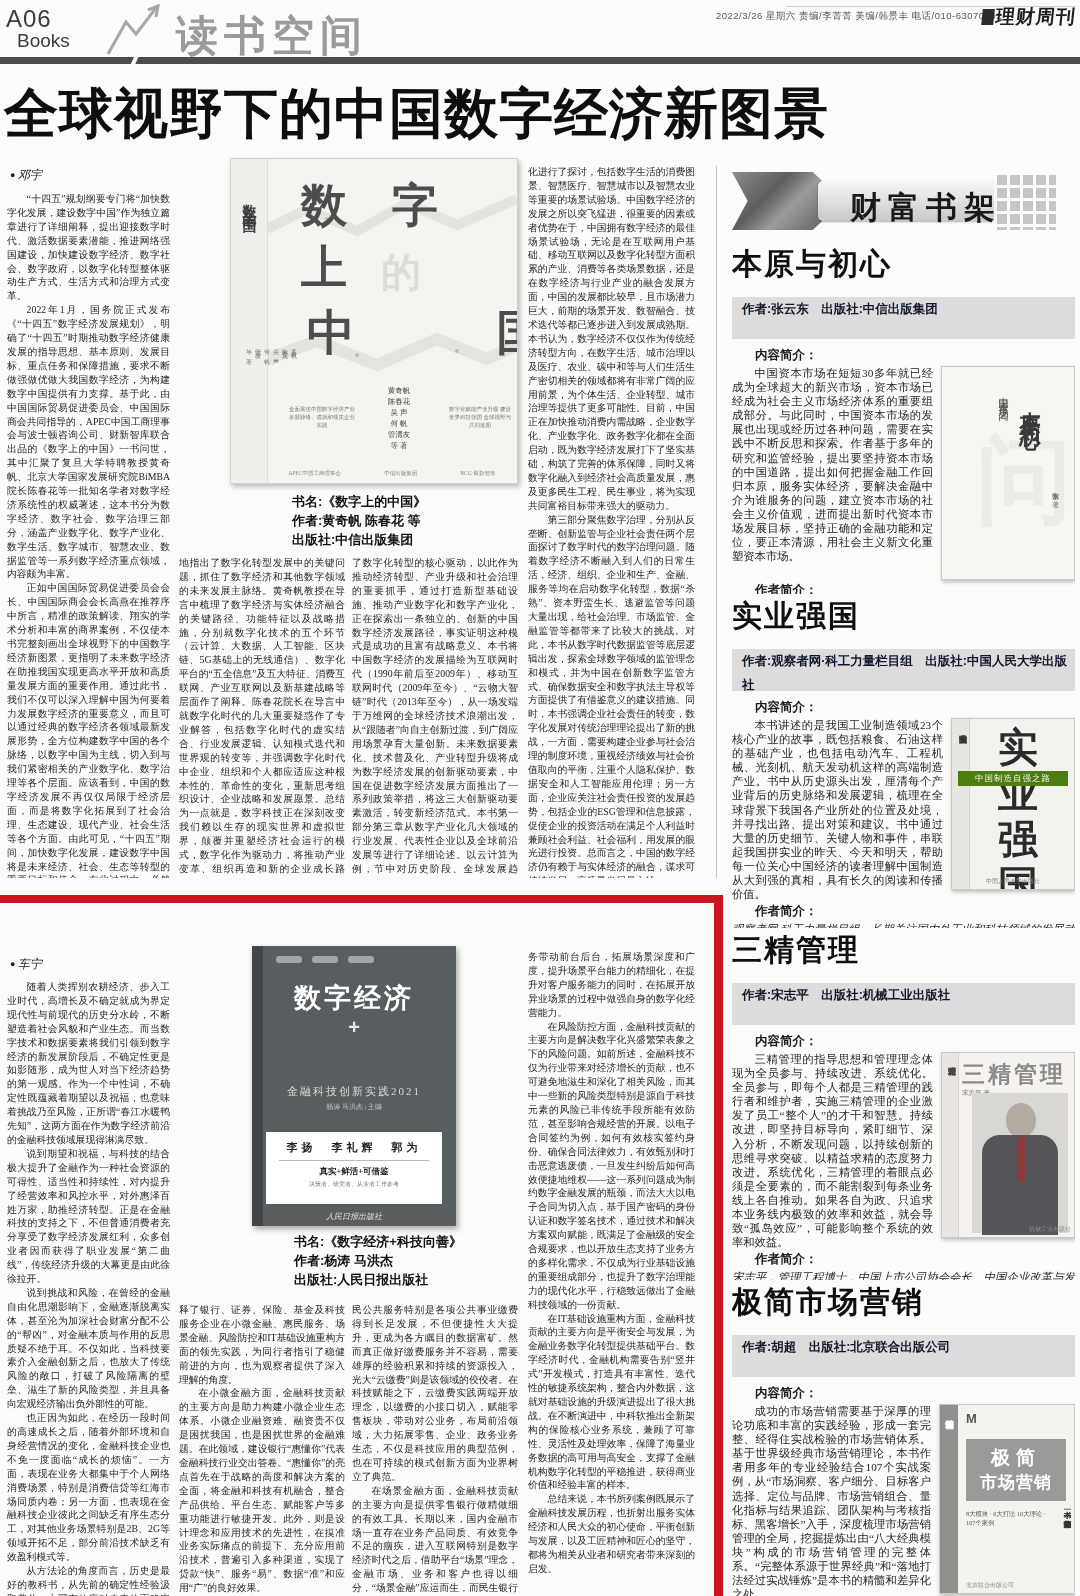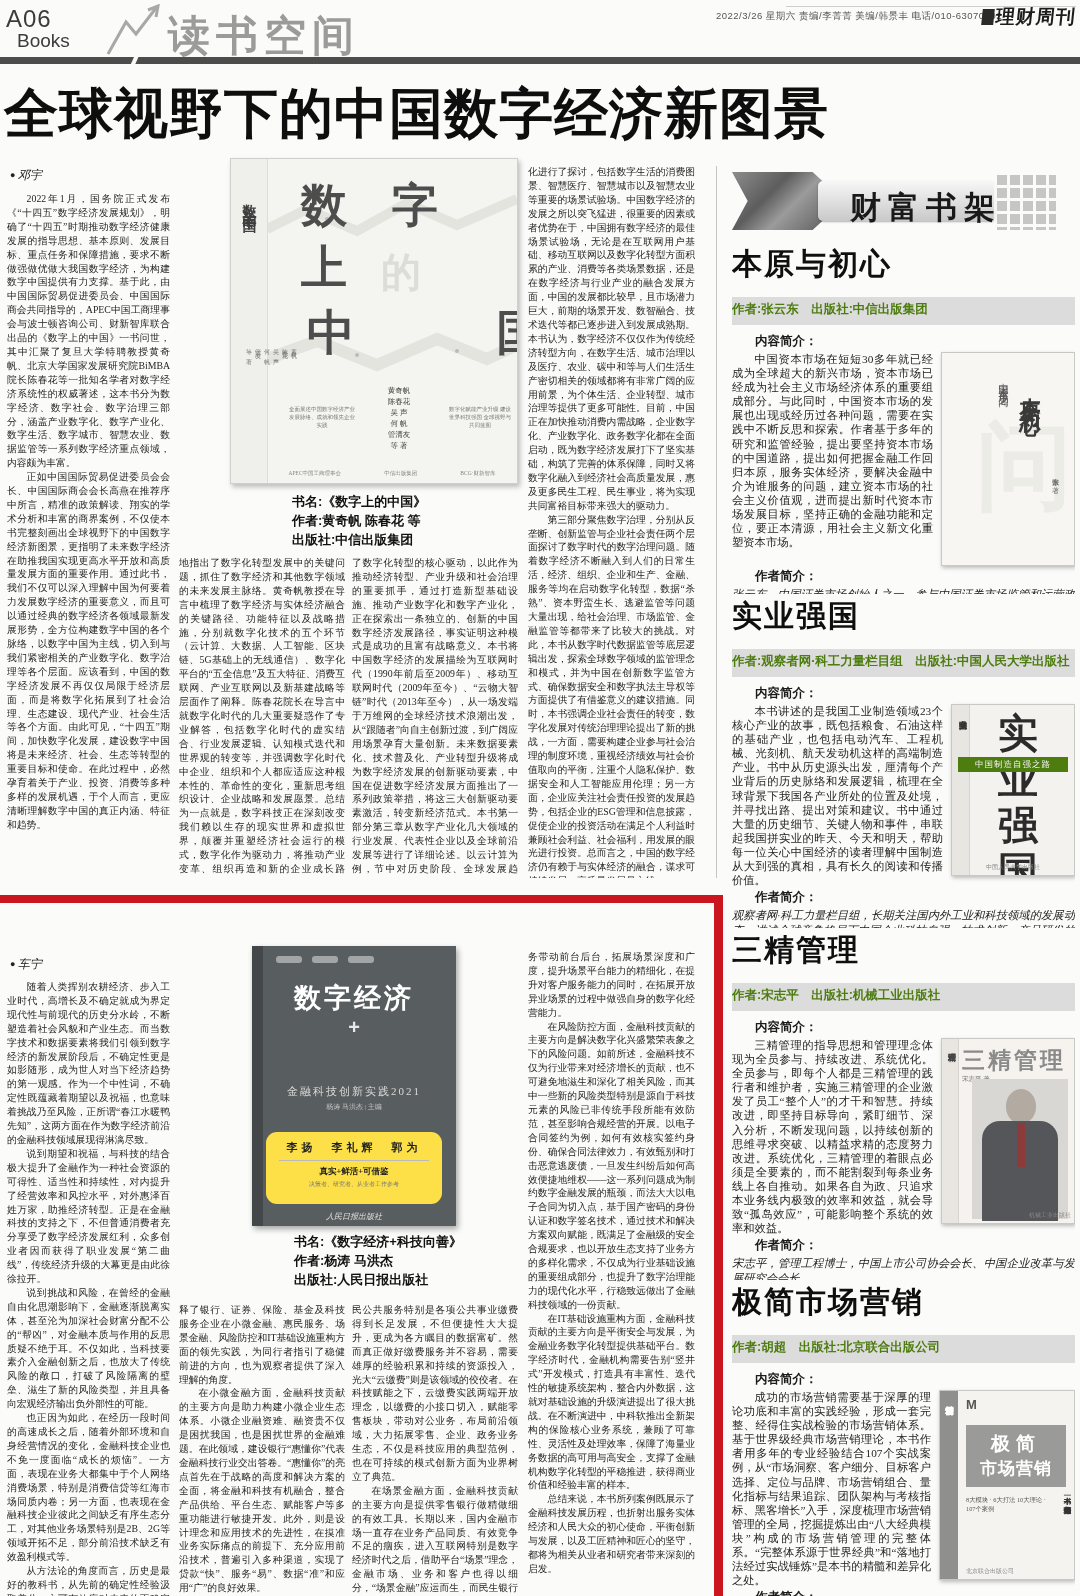--- a/index.html
+++ b/index.html
@@ -5,21 +5,21 @@
   html,body{margin:0;padding:0;background:#dcdcdc;}
   .page{position:relative;width:1080px;height:1596px;margin:0 auto;background:#fbfbfa;
         font-family:"Liberation Serif","DejaVu Serif",serif;color:#1c1c1c;overflow:hidden;}
   .abs{position:absolute;}
   .hei{font-family:"Liberation Sans","DejaVu Sans",sans-serif;}
 
   
   .page-code{left:6px;top:6px;color:#3c3c3c;line-height:1.05;}
   .page-code .code{font-size:24px;letter-spacing:1px;}
   .page-code .en{font-size:19px;margin-left:11px;}
-  .section-cn{left:168px;top:8px;font-size:42px;font-weight:700;color:#9b9b9b;letter-spacing:6px;}
+  .section-cn{left:176px;top:8px;font-size:42px;font-weight:700;color:#9b9b9b;letter-spacing:6px;}
   .dateline{right:78px;top:10px;font-size:9.5px;color:#555;letter-spacing:.5px;}
   .masthead{right:4px;top:4px;font-size:19px;font-weight:900;color:#1d1d1d;transform:skewX(-6deg);letter-spacing:1px;}
   .masthead .seal{display:inline-block;width:12px;height:16px;background:#2a2a2a;vertical-align:-2px;margin-right:2px;}
   .hdr-rule{right:4px;top:6px;width:290px;height:1px;background:#cfcfcf;}
   .hdr-bar{left:0;top:57px;width:1080px;height:7px;background:#4c4c4c;}
   .hdr-bar-gap{left:132px;top:55px;width:4px;height:14px;background:#fbfbfa;transform:rotate(24deg);}
 
   
   .headline{font-family:"Liberation Sans","DejaVu Sans",sans-serif;font-weight:900;color:#0e0e0e;white-space:nowrap;}
   .headline1{left:4px;top:78px;font-size:54px;letter-spacing:1px;}
@@ -56,21 +56,21 @@
   .cover2{left:252px;top:946px;width:204px;height:280px;background:#585d60;box-shadow:2px 3px 6px rgba(0,0,0,.35);overflow:hidden;}
   .cover2 .spine2{position:absolute;left:0;top:0;width:11px;height:100%;background:#43474a;}
   .cover2 .logorow{position:absolute;left:24px;top:10px;display:flex;gap:10px;}
   .cover2 .logorow span{display:inline-block;width:26px;height:7px;background:rgba(255,255,255,.45);border-radius:3px;}
   .cover2 .bt1{position:absolute;left:0;width:100%;text-align:center;color:#fff;font-weight:900;font-family:"Liberation Sans",sans-serif;}
   .cover2 .l1{top:34px;font-size:27px;letter-spacing:3px;}
   .cover2 .plus{top:70px;font-size:20px;color:#e8e8e8;}
   .cover2 .l2{top:96px;font-size:27px;letter-spacing:3px;}
   .cover2 .sub{position:absolute;left:0;top:138px;width:100%;text-align:center;font-size:11px;color:#d9d9d6;letter-spacing:2px;}
   .cover2 .eds{position:absolute;left:0;top:156px;width:100%;text-align:center;font-size:7px;color:#c4c4c1;}
-  .cover2 .band{position:absolute;left:14px;top:186px;width:176px;height:64px;background:#fde047;border-radius:11px;padding-top:8px;}
+  .cover2 .band{position:absolute;left:14px;top:186px;width:176px;height:64px;background:#ffffff;border-radius:0;padding-top:8px;}
   .cover2 .names{text-align:center;font-size:11px;font-weight:900;letter-spacing:4px;color:#222;}
   .cover2 .bandline{width:150px;height:1px;background:#bbb;margin:5px auto;}
   .cover2 .tagl{text-align:center;font-size:8.5px;font-weight:900;color:#1e1e1e;}
   .cover2 .tagn{text-align:center;font-size:6px;color:#777;margin-top:2px;}
   .cover2 .press{position:absolute;left:0;bottom:4px;width:100%;text-align:center;font-size:8px;font-style:italic;color:#e0e0dd;}
 
   
   .caption{font-family:"Liberation Sans","DejaVu Sans",sans-serif;font-weight:700;font-size:13px;line-height:19px;color:#111;}
 
   
@@ -80,22 +80,22 @@
     clip-path:polygon(0 0,72% 0,100% 50%,72% 100%,0 100%,14% 50%);}
   .badge .bandg{position:absolute;left:86px;top:9px;width:178px;height:40px;border-radius:5px;
     background:linear-gradient(#f7f7f7,#c9c9c9);box-shadow:0 1px 2px rgba(0,0,0,.3);}
   .badge .btxt{position:absolute;left:118px;top:15px;font-size:31px;font-weight:900;letter-spacing:7px;color:#191919;}
   .badge .px{position:absolute;left:262px;top:0px;width:62px;height:58px;background-color:#b9b9b9;
     background-image:linear-gradient(90deg,#fbfbfa 3px,transparent 3px),linear-gradient(#fbfbfa 3px,transparent 3px);
     background-size:13px 13px;opacity:.8;}
 
   .sb-sec{position:absolute;left:732px;width:343px;overflow:hidden;}
   .sb-title{font-family:"Liberation Sans","DejaVu Sans",sans-serif;font-weight:900;font-size:30px;color:#0f0f0f;margin:0 0 12px 0;letter-spacing:2px;}
-  .sb-meta{background:#dcdcdc;height:28px;line-height:24px;font-size:12.5px;font-weight:700;
-           font-family:"Liberation Sans",sans-serif;color:#4d7c0f;margin-bottom:8px;}
+  .sb-meta{background:#dcdcdc;height:42px;line-height:24px;padding-left:10px;font-size:12.5px;font-weight:700;
+           font-family:"Liberation Sans",sans-serif;color:#0f172a;margin-bottom:8px;}
   .sb-label{font-size:12.5px;font-weight:700;font-family:"Liberation Sans",sans-serif;margin:2px 0 2px 0;padding-left:23px;}
   .sb-flex{display:flex;}
   .sb-intro{flex:1;text-align:justify;font-size:11.3px;line-height:14.1px;color:#242424;}
   .sb-intro p{margin:0;text-indent:2em;}
   .sb-bio{font-size:11.3px;line-height:15px;font-style:italic;color:#222;text-align:justify;}
   .sb-bio::first-line{}
   .thumb{position:relative;flex-shrink:0;margin-left:8px;border:1px solid #c9c9c4;box-shadow:1px 2px 4px rgba(0,0,0,.25);overflow:hidden;}
 
   
   .th1{width:132px;height:212px;background:#f7f6f2;}
@@ -148,20 +148,21 @@
   <div class="abs hdr-rule"></div>
   <div class="abs dateline hei">2022/3/26  星期六  责编/李菁菁  美编/韩景丰  电话/010-63070492</div>
   <div class="abs masthead"><span class="seal"></span><span>理财周刊</span></div>
   <div class="abs hdr-bar"></div>
   <div class="abs hdr-bar-gap"></div>
 
   <div class="abs headline headline1">全球视野下的中国数字经济新图景</div>
   <div class="abs byline" style="left:10px;top:167px;">邓宇</div>
 
   <div class="col" style="left:7px;top:192px;width:163px;height:686px;">
+      <p>“十四五”规划纲要专门将“加快数字化发展，建设数字中国”作为独立篇章进行了详细阐释，提出迎接数字时代、激活数据要素潜能，推进网络强国建设，加快建设数字经济、数字社会、数字政府，以数字化转型整体驱动生产方式、生活方式和治理方式变革。</p>
       <p>2022年1月，国务院正式发布《“十四五”数字经济发展规划》，明确了“十四五”时期推动数字经济健康发展的指导思想、基本原则、发展目标、重点任务和保障措施，要求不断做强做优做大我国数字经济，为构建数字中国提供有力支撑。基于此，由中国国际贸易促进委员会、中国国际商会共同指导的，APEC中国工商理事会与波士顿咨询公司、财新智库联合出品的《数字上的中国》一书问世，其中汇聚了复旦大学特聘教授黄奇帆、北京大学国家发展研究院BiMBA院长陈春花等一批知名学者对数字经济系统性的权威著述，这本书分为数字经济、数字社会、数字治理三部分，涵盖产业数字化、数字产业化、数字生活、数字城市、智慧农业、数据监管等一系列数字经济重点领域，内容颇为丰富。</p>
       <p>正如中国国际贸易促进委员会会长、中国国际商会会长高燕在推荐序中所言，精准的政策解读、翔实的学术分析和丰富的商界案例，不仅使本书完整刻画出全球视野下的中国数字经济新图景，更指明了未来数字经济在助推我国实现更高水平开放和高质量发展方面的重要作用。通过此书，我们不仅可以深入理解中国为何要着力发展数字经济的重要意义，而且可以通过经典的数字经济各领域最新发展形势，全方位构建数字中国的各个脉络，以数字中国为主线，切入到与我们紧密相关的产业数字化、数字治理等各个层面。应该看到，中国的数字经济发展不再仅仅局限于经济层面，而是将数字化拓展到了社会治理、生态建设、现代产业、社会生活等各个方面。由此可见，“十四五”期间，加快数字化发展，建设数字中国将是未来经济、社会、生态等转型的重要目标和使命。在此过程中，必然孕育着关于产业、投资、消费等多种多样的发展机遇，于个人而言，更应清晰理解数字中国的真正内涵、特征和趋势。</p>
     </div>
   <div class="col" style="left:179px;top:556px;width:166px;height:322px;">
       <p class="flush">地指出了数字化转型发展中的关键问题，抓住了数字经济和其他数字领域的未来发展主脉络。黄奇帆教授在导言中梳理了数字经济与实体经济融合的关键路径、功能特征以及战略措施，分别就数字化技术的五个环节（云计算、大数据、人工智能、区块链、5G基础上的无线通信）、数字化平台的“五全信息”及五大特征、消费互联网、产业互联网以及新基建战略等层面作了阐释。陈春花院长在导言中就数字化时代的几大重要疑惑作了专业解答，包括数字化时代的虚实结合、行业发展逻辑、认知模式迭代和世界观的转变等，并强调数字化时代中企业、组织和个人都应适应这种根本性的、革命性的变化，重新思考组织设计、企业战略和发展愿景。总结为一点就是，数字科技正在深刻改变我们赖以生存的现实世界和虚拟世界，颠覆并重塑经济社会运行的模式，数字化作为驱动力，将推动产业变革、组织再造和新的企业成长路径。</p>
     </div>
   <div class="col" style="left:352px;top:556px;width:166px;height:322px;">
       <p class="flush">了数字化转型的核心驱动，以此作为推动经济转型、产业升级和社会治理的重要抓手，通过打造新型基础设施、推动产业数字化和数字产业化，正在探索出一条独立的、创新的中国数字经济发展路径，事实证明这种模式是成功的且富有战略意义。本书将中国数字经济的发展描绘为互联网时代（1990年前后至2009年）、移动互联网时代（2009年至今）、“云物大智链”时代（2013年至今），从一场发端于万维网的全球经济技术浪潮出发，从“跟随者”向自主创新过渡，到广阔应用场景孕育大量创新。未来数据要素化、技术普及化、产业转型升级将成为数字经济发展的创新驱动要素，中国在促进数字经济发展方面推出了一系列政策举措，将这三大创新驱动要素激活，转变新经济范式。本书第一部分第三章从数字产业化几大领域的行业发展、代表性企业以及全球前沿发展等进行了详细论述。以云计算为例，节中对历史阶段、全球发展趋势、行业产业格局以及中国云计算发展现状做了详尽讨论。</p>
     </div>
   <div class="col" style="left:528px;top:165px;width:167px;height:713px;">

